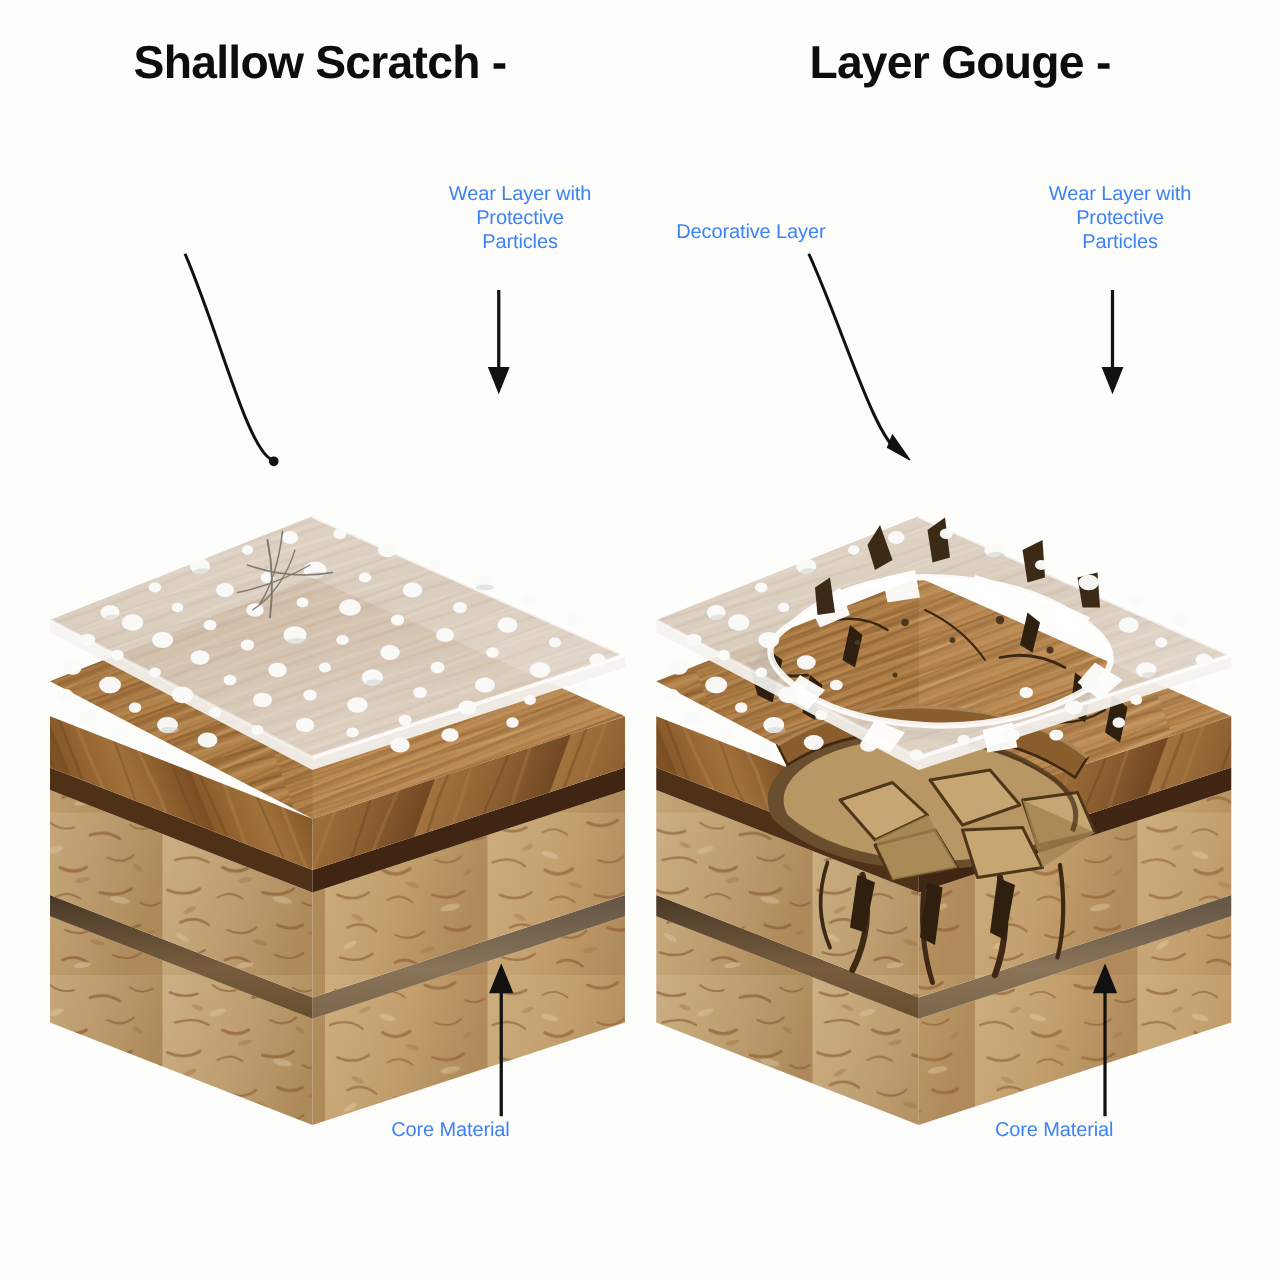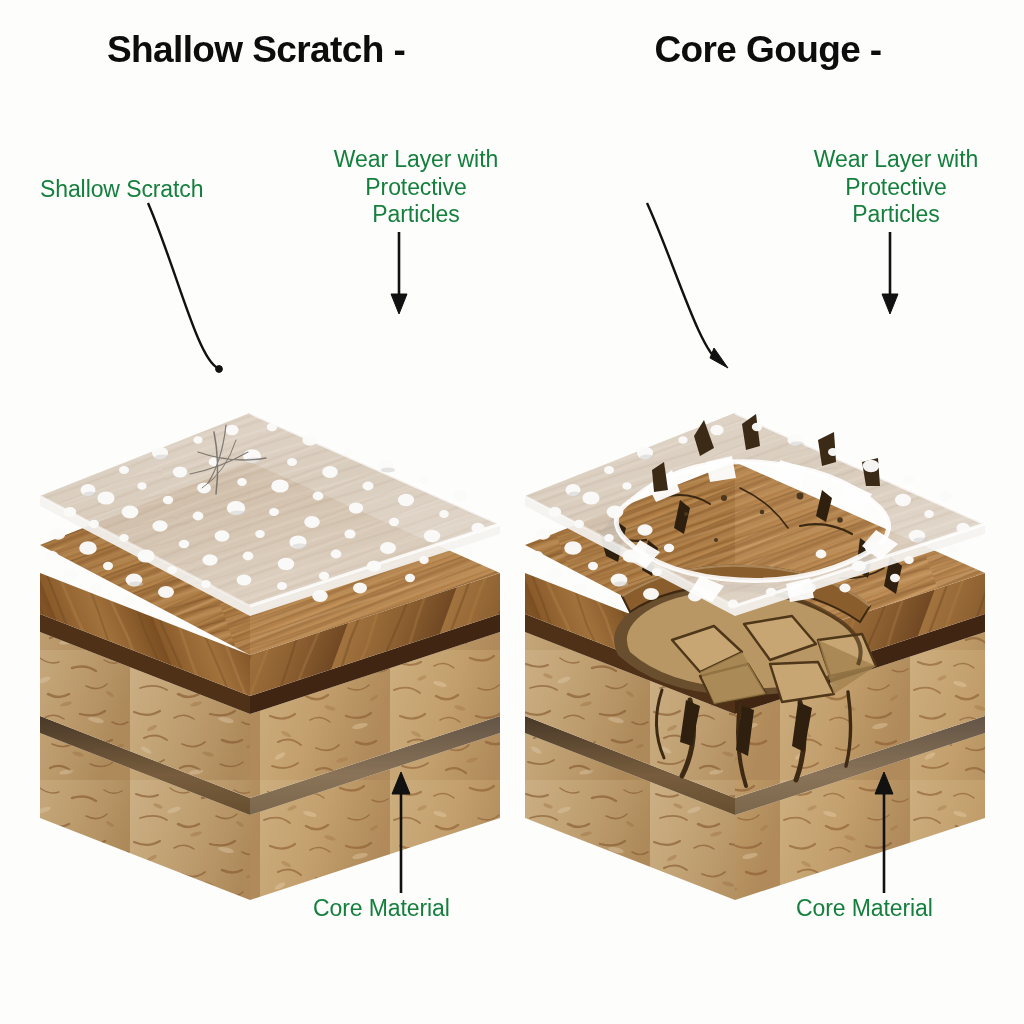--- a/index.html
+++ b/index.html
@@ -26,23 +26,23 @@
     line-height:1.18;
     color:#0d0d0d;
     letter-spacing:-0.6px;
     padding:0 26px;
     box-sizing:border-box;
   }
   .title .l2{display:block;}
 
   .callout{
     position:absolute;
-    font-size:23px;
+    font-size:16px;
     line-height:1.2;
-    color:#15803d;
+    color:#3b82f6;
     white-space:pre-line;
     letter-spacing:-0.1px;
   }
   .callout.center{text-align:center;}
   .callout.left{text-align:left;}
 
   svg.art{position:absolute;left:0;top:0;width:1024px;height:1024px;overflow:visible;}
 </style>
 </head>
 <body style="background: rgb(253, 253, 252);">
@@ -578,32 +578,32 @@
   </svg>
 
   <div class="panel" id="panel-left">
     <div class="title">
       <span>Shallow Scratch -</span>
     </div>
   </div>
 
   <div class="panel" id="panel-right">
     <div class="title">
-      <span>Core Gouge -</span>
+      <span>Layer Gouge -</span>
     </div>
   </div>
 
-  <div class="callout left" style="left:40px;  top:176px; width:220px;">Shallow Scratch</div>
 
   <div class="callout center" style="left:326px; top:146px; width:180px;">Wear Layer with
 Protective
 Particles</div>
 
   <div class="callout left" style="left:313px; top:895px; width:250px;">Core Material</div>
 
+  <div class="callout left" style="left:541px; top:176px; width:240px;">Decorative Layer</div>
 
   <div class="callout center" style="left:806px; top:146px; width:180px;">Wear Layer with
 Protective
 Particles</div>
 
   <div class="callout left" style="left:796px; top:895px; width:250px;">Core Material</div>
 
 </div>
 
 </body></html>

